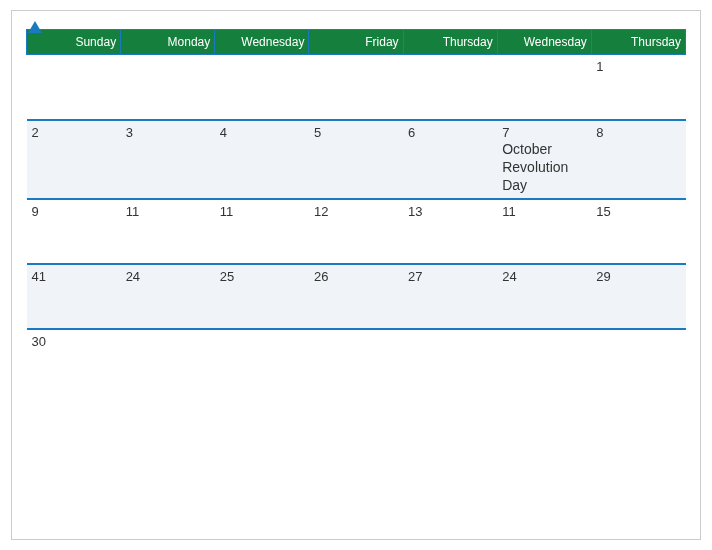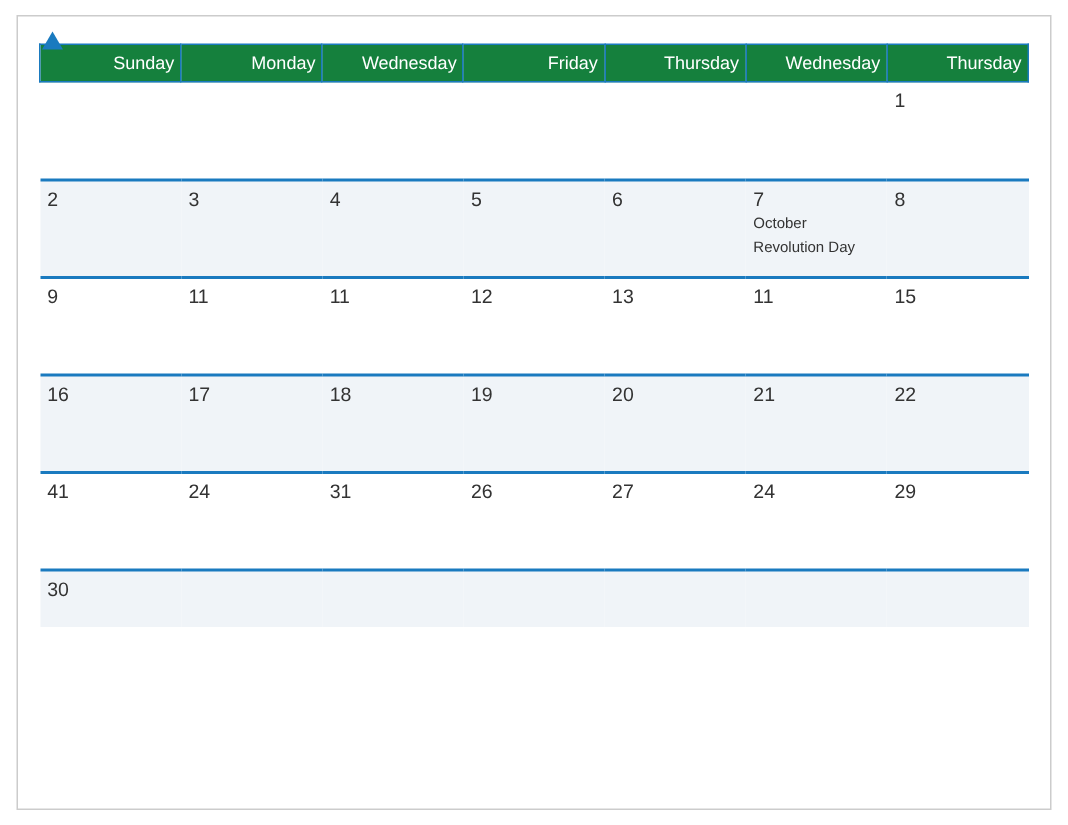--- a/index.html
+++ b/index.html
@@ -99,21 +99,21 @@
     }
     .calendar-grid tr td:first-child {
       border-left: none;
     }
     .day-num {
       font-size: 13px;
       color: #333;
       display: block;
     }
     .day-event {
-      font-size: 10px;
+      font-size: 14px;
       color: #333;
       margin-top: 2px;
       line-height: 1.3;
     }
     .last-row td {
       border-bottom: none;
       height: 38px;
     }
   </style>
 </head>
@@ -195,50 +195,27 @@
           </td>
           <td>
             <span class="day-num">11</span>
           </td>
           <td>
             <span class="day-num">15</span>
           </td>
         </tr>
         <tr>
           <td>
-            <span class="day-num">16</span>
-          </td>
-          <td>
-            <span class="day-num">17</span>
-          </td>
-          <td>
-            <span class="day-num">18</span>
-          </td>
-          <td>
-            <span class="day-num">19</span>
-          </td>
-          <td>
-            <span class="day-num">20</span>
-          </td>
-          <td>
-            <span class="day-num">21</span>
-          </td>
-          <td>
-            <span class="day-num">22</span>
-          </td>
-        </tr>
-        <tr>
-          <td>
             <span class="day-num">41</span>
           </td>
           <td>
             <span class="day-num">24</span>
           </td>
           <td>
-            <span class="day-num">31</span>
+            <span class="day-num">25</span>
           </td>
           <td>
             <span class="day-num">26</span>
           </td>
           <td>
             <span class="day-num">27</span>
           </td>
           <td>
             <span class="day-num">24</span>
           </td>

